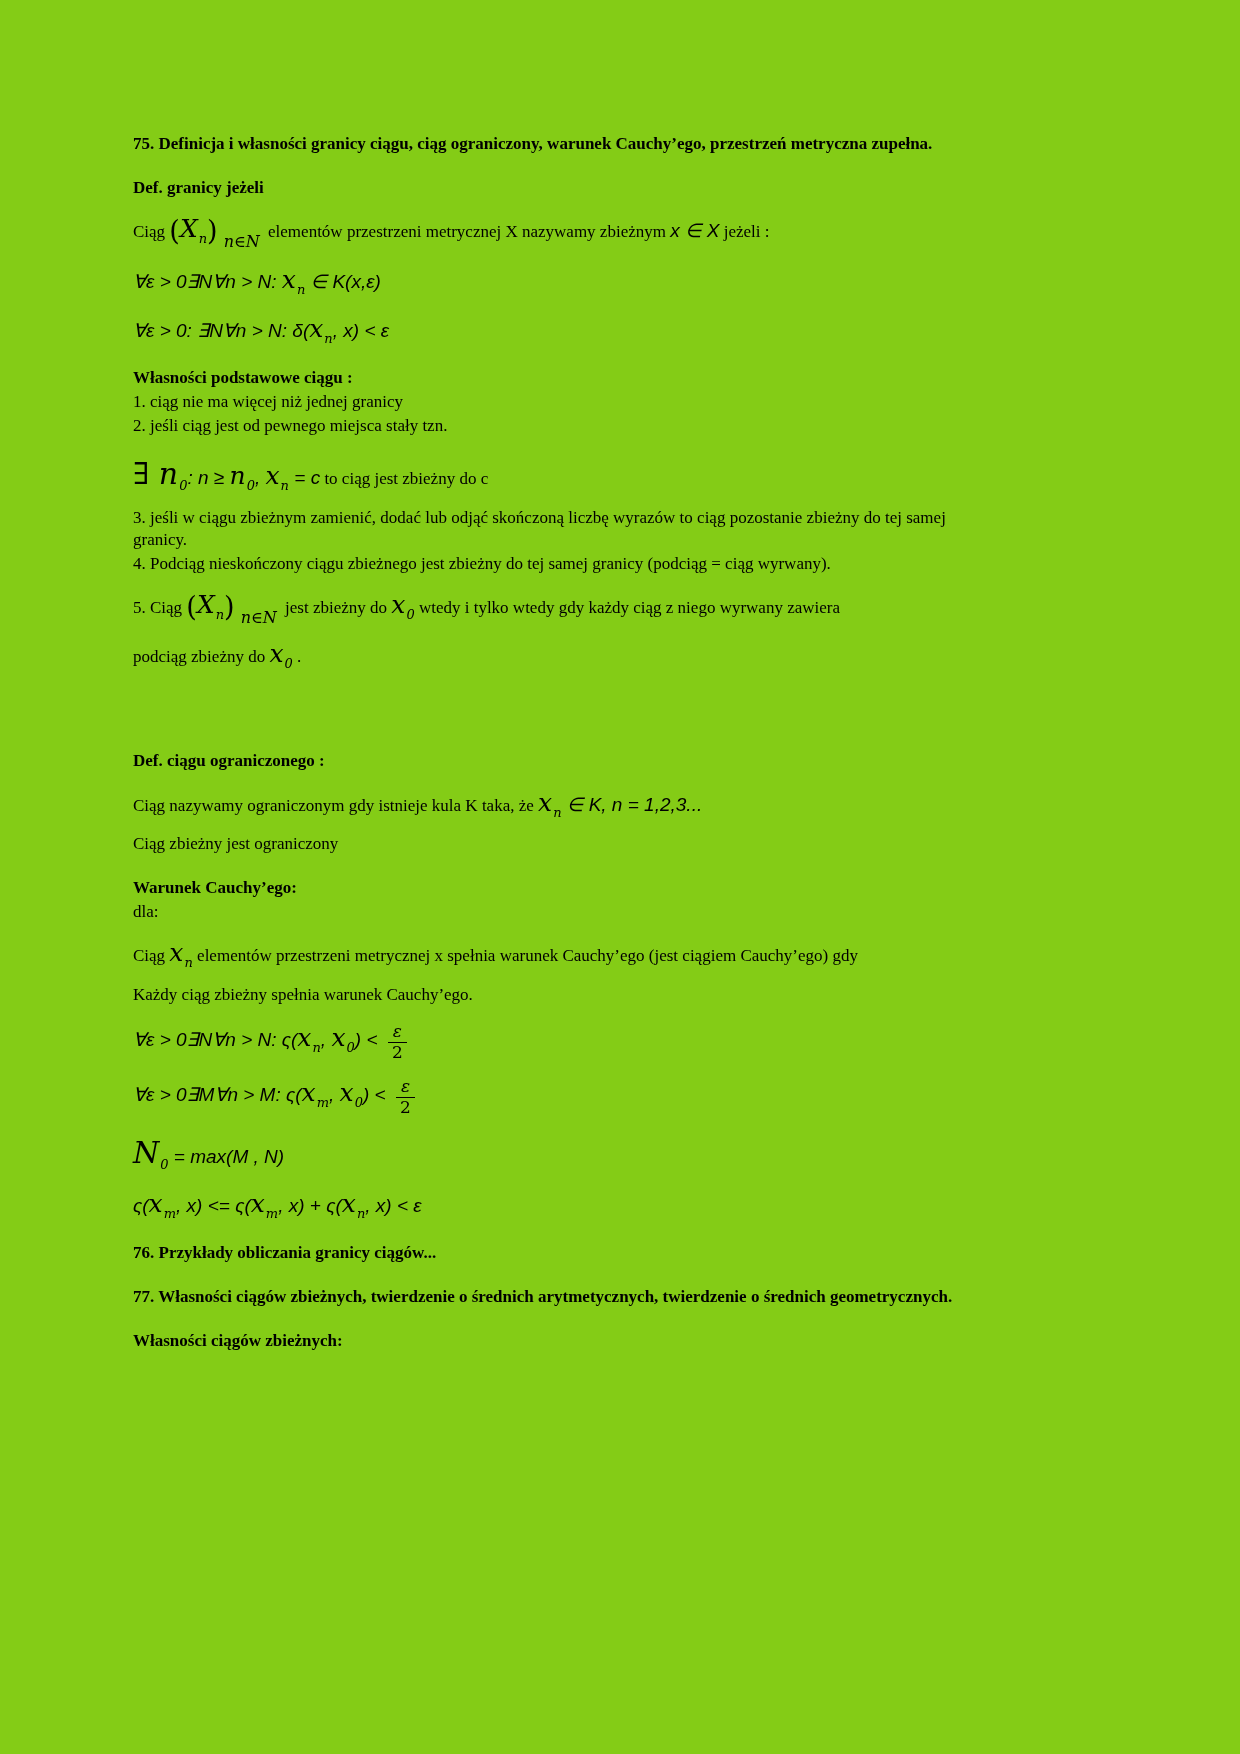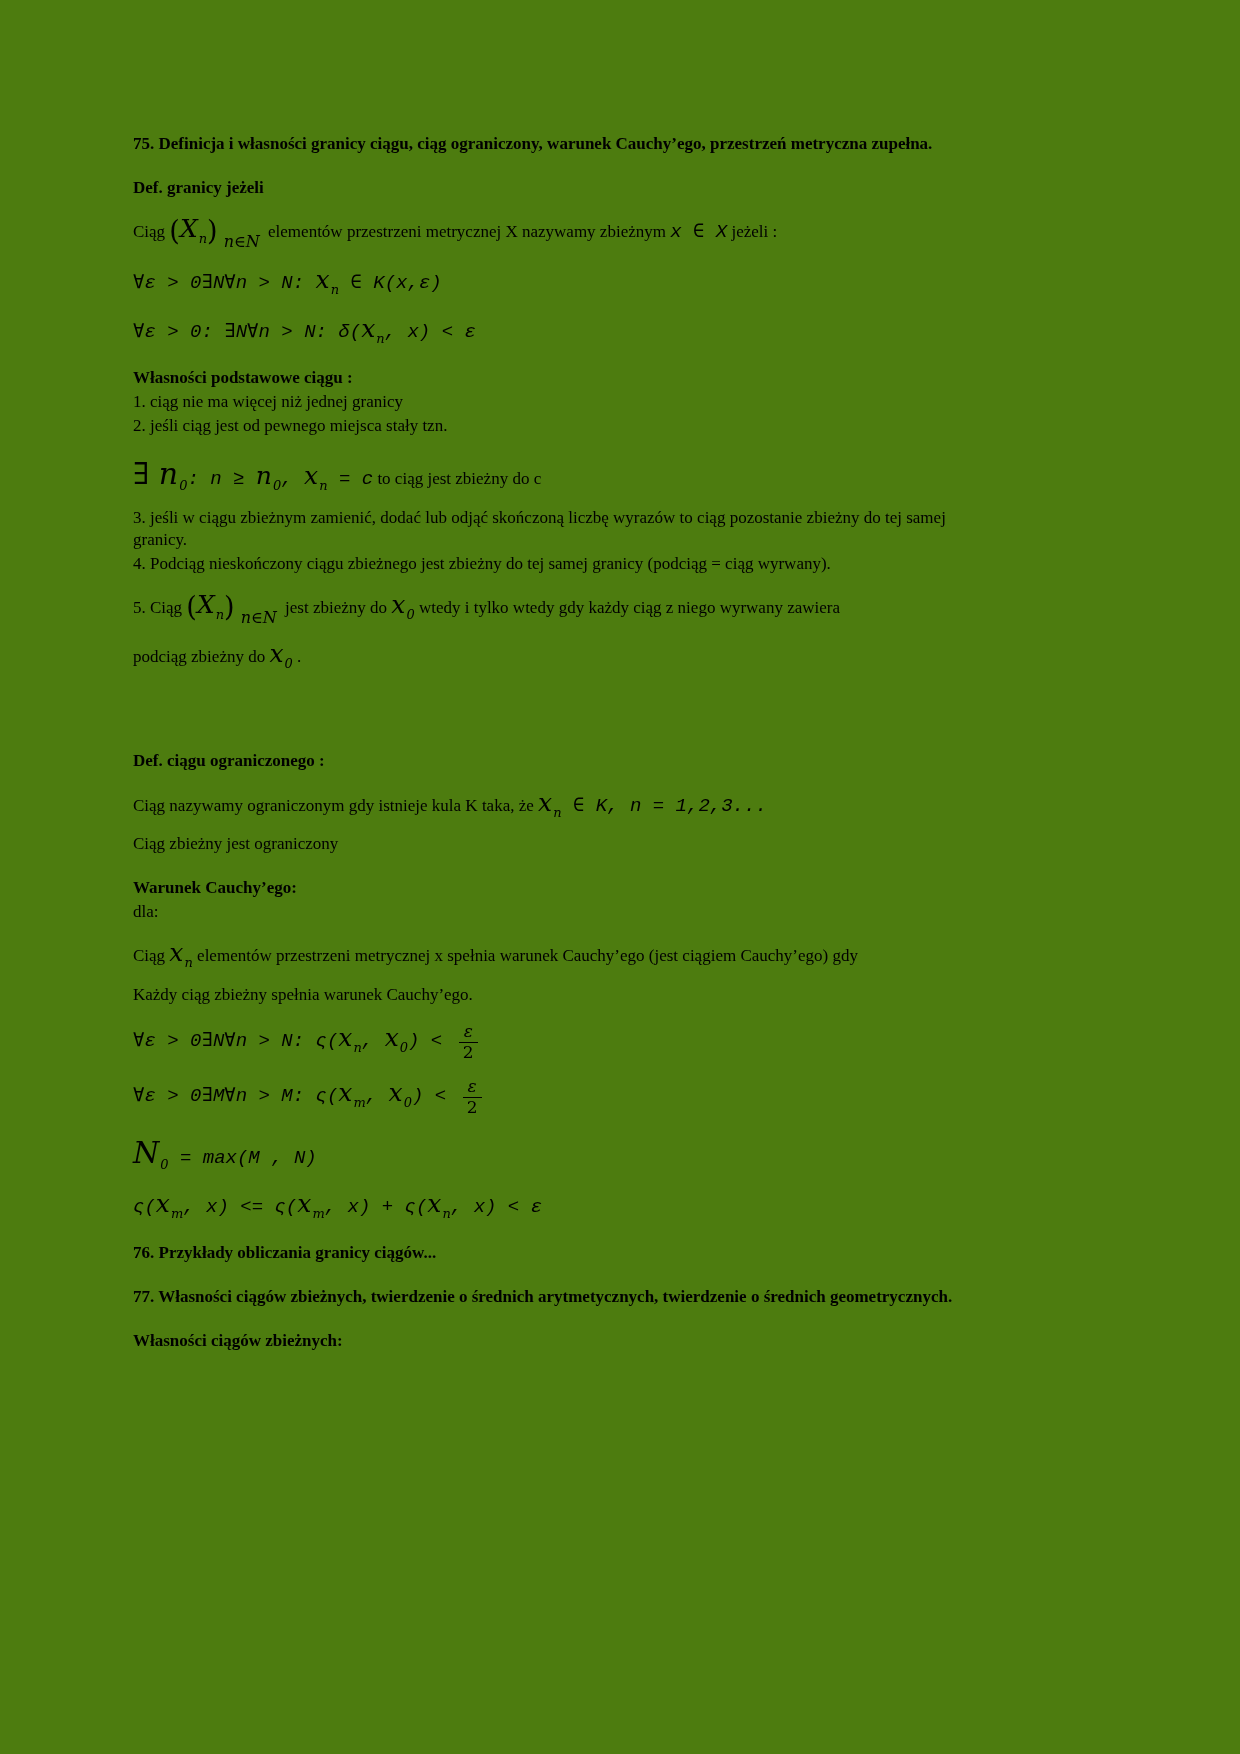--- a/index.html
+++ b/index.html
@@ -1,41 +1,41 @@
 <!DOCTYPE html>
 <html><head>
 <meta charset="utf-8">
 <style>
   html,body { margin:0; padding:0; background:#ffffff; }
   .page {
     position:relative;
     width:1240px;
     height:1754px;
-    background:#4d7c0f;
+    background:#84cc16;
     color:#000000;
     font-family:"Liberation Serif", serif;
     font-size:17px;
     line-height:1.3;
     overflow:hidden;
   }
   .content {
     position:absolute;
     left:133px;
     top:133px;
     width:840px;
   }
   p { margin:0; }
   .h  { font-weight:bold; margin-top:22px; }
   .h.first { margin-top:0; }
   .p  { margin-top:14px; }
   .tight { margin-top:2px; }
   .f  { margin-top:16px; font-family:"DejaVu Serif", serif; }
 
   .txt  { font-family:"Liberation Serif", serif; font-size:17px; }
-  .math { font-family:Liberation Mono, monospace; font-style:italic; font-size:19px; }
+  .math { font-family:Liberation Sans, sans-serif; font-style:italic; font-size:19px; }
   .bigsym { font-family:"DejaVu Serif", serif; font-size:30px; }
   .paren { font-family:"DejaVu Serif", serif; font-size:27px; vertical-align:-3px; }
   .lowsub {
     font-family:"DejaVu Serif", serif; font-style:italic;
     font-size:16px; position:relative; top:10px; margin:0 4px 0 6px;
     display:inline-block;
   }
   .bigvar { display:inline-block; font-family:"DejaVu Serif", serif; font-style:italic; white-space:nowrap; }
   .bvl { font-size:25px; }
   .bvs { font-size:13px; position:relative; top:6px; margin-left:1px; }

